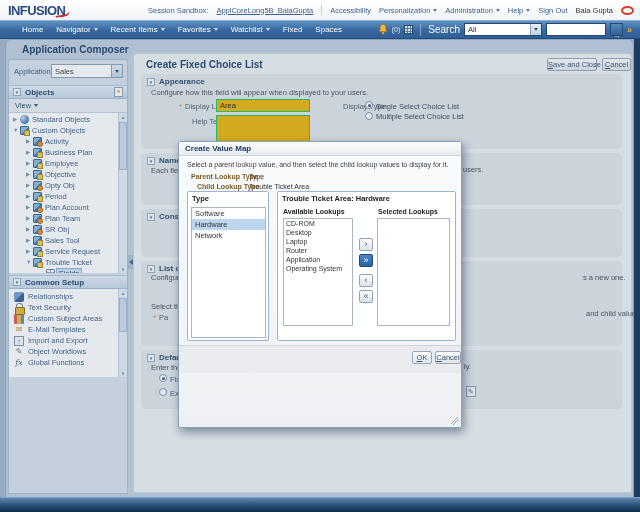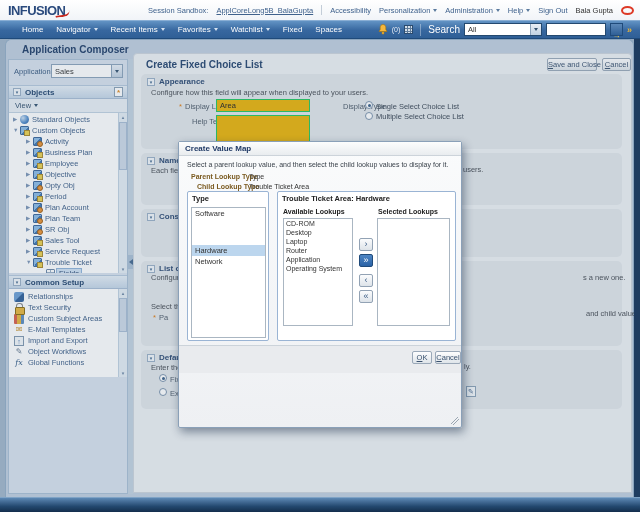--- a/index.html
+++ b/index.html
@@ -138,21 +138,21 @@
 .dlg-instruction{position:absolute;left:8px;top:19px;font-size:7px;color:#3a424b;white-space:nowrap;}
 .dlg-lt{position:absolute;font-size:7px;font-weight:bold;color:#7a5a20;white-space:nowrap;}
 .dlg-lv{position:absolute;font-size:7px;color:#333;white-space:nowrap;}
 .dpanel{position:absolute;background:#fff;border:1px solid #9ab4d4;border-radius:2px;}
 .p-type{left:8px;top:49px;width:82px;height:150px;}
 .p-lookup{left:98px;top:49px;width:179px;height:150px;}
 .dp-header{position:absolute;left:4px;top:2px;font-size:7.5px;font-weight:bold;color:#222;white-space:nowrap;}
 .dlist{position:absolute;border:1px solid #aab6c2;background:#fff;overflow:hidden;}
 .l-type{left:3px;top:15px;width:75px;height:131px;}
 .dlist-row{height:11px;line-height:11px;padding-left:3px;font-size:7.5px;color:#333;white-space:nowrap;cursor:pointer;}
-.dlist-row.selected{background:#bcd6ee;margin-top:26px;}
+.dlist-row.selected{background:#bcd6ee;}
 .sub-label{position:absolute;font-size:7px;font-weight:bold;color:#222;white-space:nowrap;}
 .l-avail{left:5px;top:26px;width:70px;height:108px;}
 .l-sel{left:99px;top:26px;width:73px;height:108px;}
 .alist-row{height:9px;line-height:9px;padding-left:2px;font-size:7px;color:#333;white-space:nowrap;cursor:pointer;}
 .shuttle{position:absolute;left:81px;width:14px;height:13px;background:linear-gradient(#fbfcfd,#dde3e9);border:1px solid #92a2b4;border-radius:2px;text-align:center;font-size:9px;line-height:10px;color:#3e5f88;cursor:pointer;}
 .sh-1{top:46px;}.sh-1::after{content:"\203A";}
 .sh-2{top:62px;background:linear-gradient(#4e86c4,#2a62a6);border-color:#1f4a7a;color:#fff;}.sh-2::after{content:"\00BB";}
 .sh-3{top:82px;}.sh-3::after{content:"\2039";}
 .sh-4{top:98px;}.sh-4::after{content:"\00AB";}
 .dlg-footer{position:absolute;left:0;top:203px;width:100%;height:28px;background:#e9ebee;border-top:1px solid #ccd3da;}

